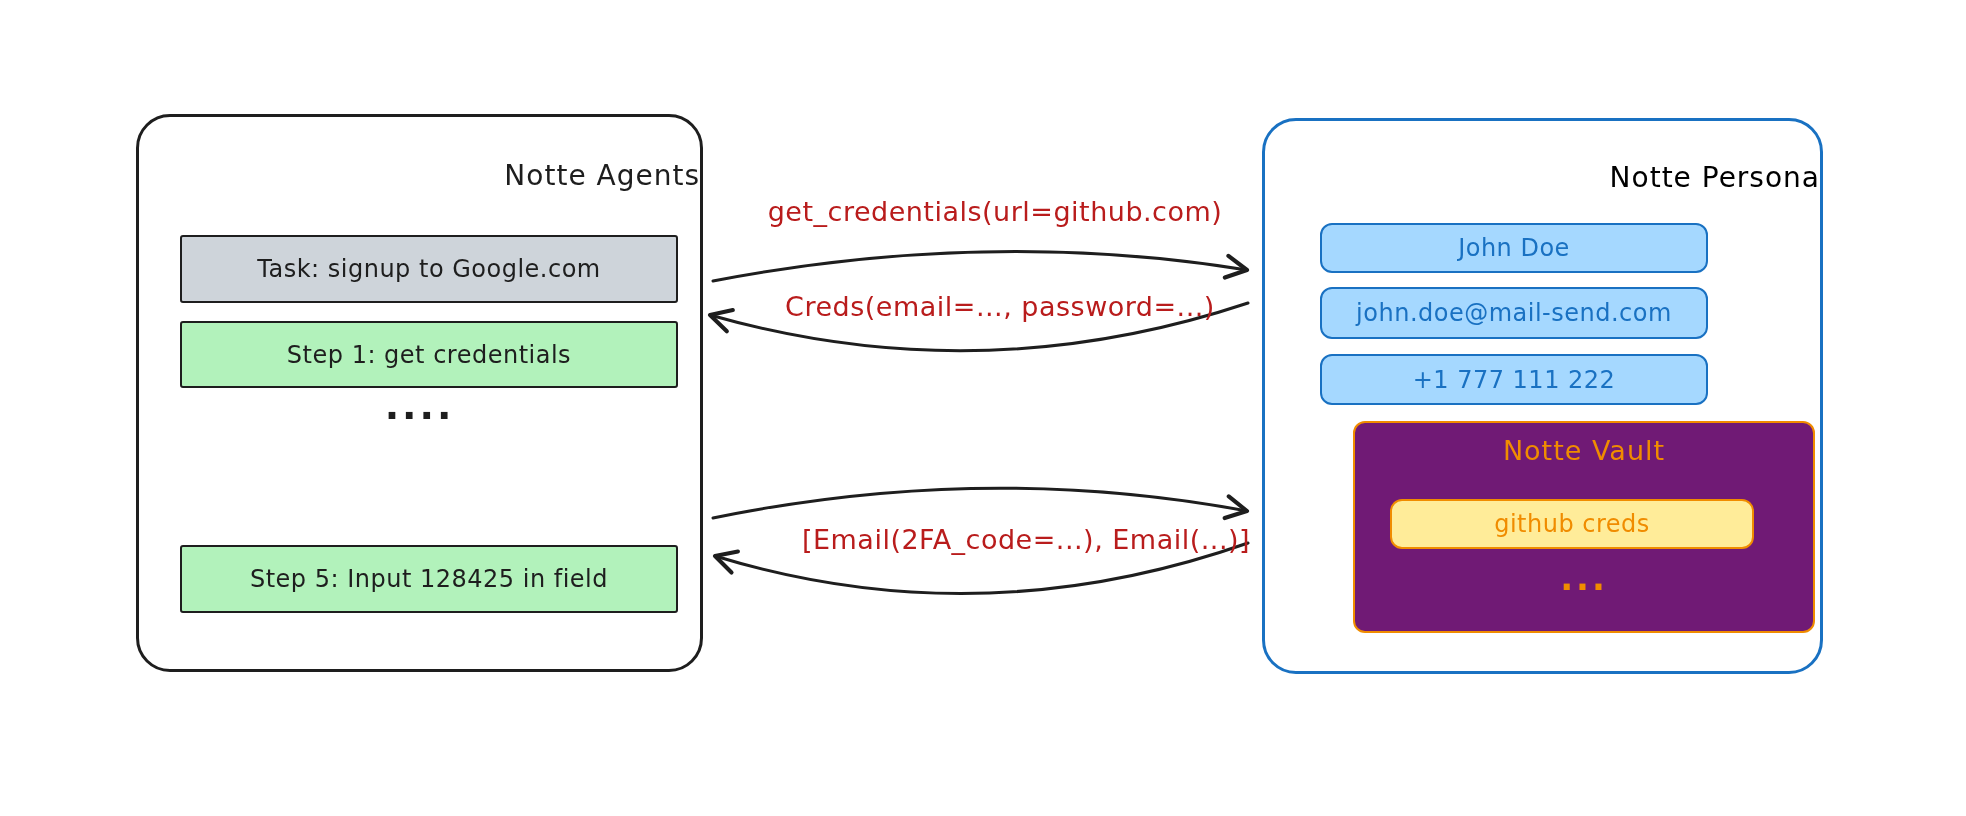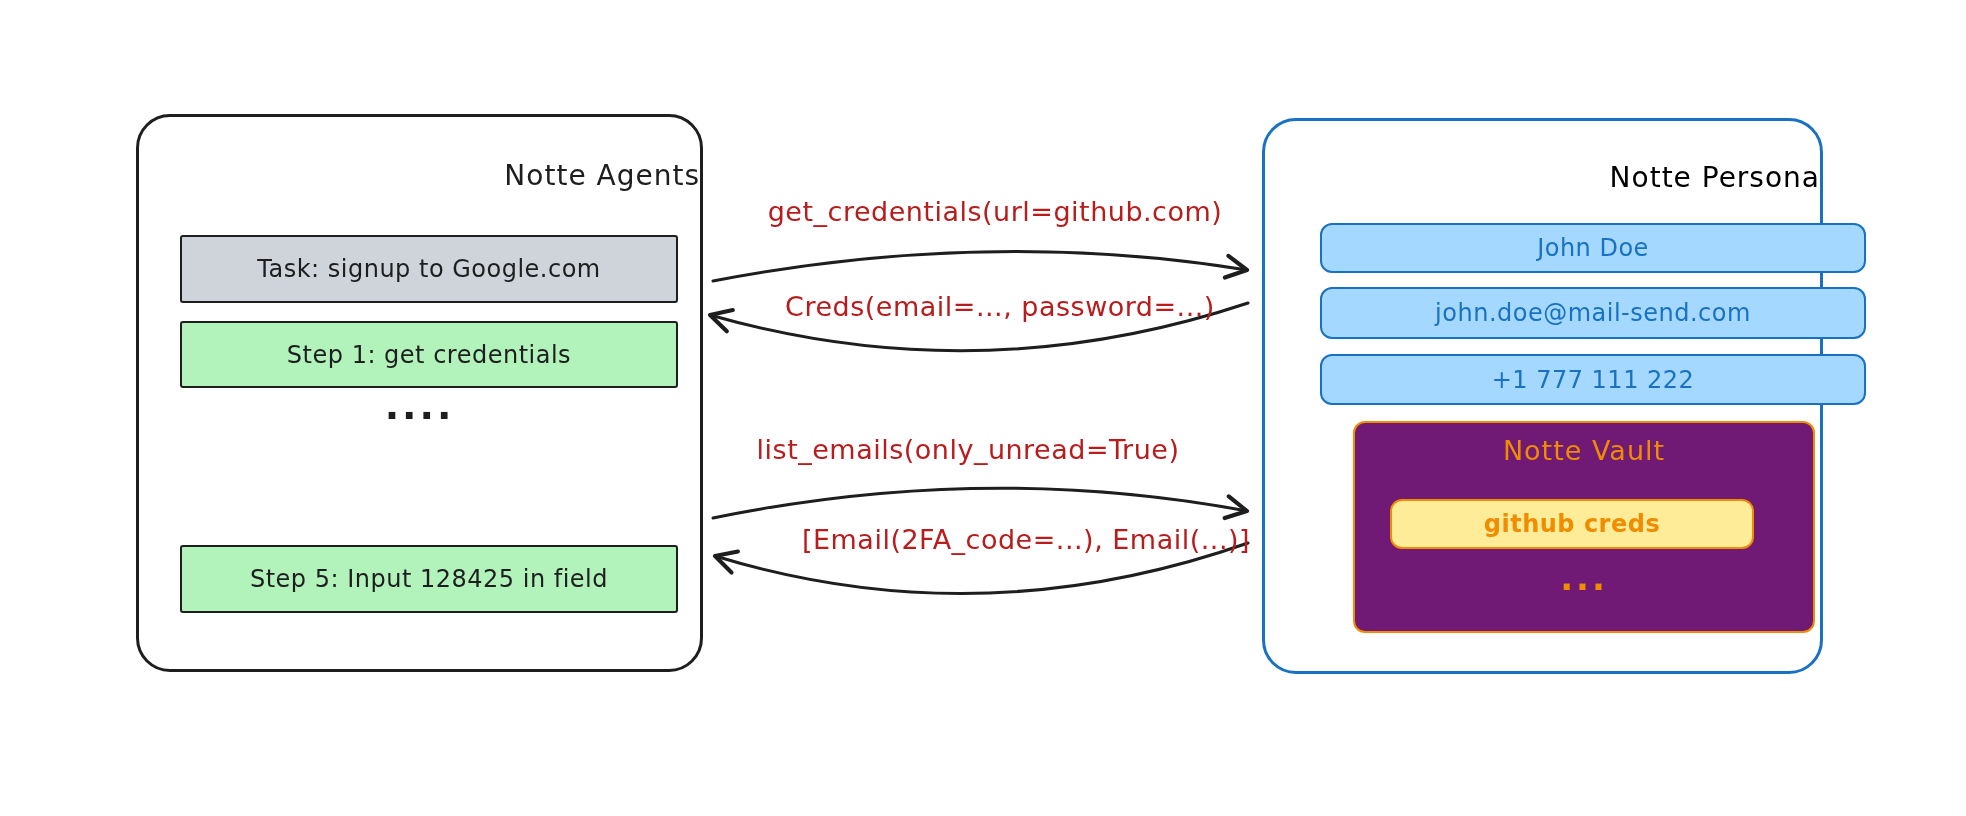--- a/index.html
+++ b/index.html
@@ -67,21 +67,21 @@
     font-weight: bold;
     letter-spacing: 3px;
     line-height: 34px;
     color: #1e1e1e;
   }
 
   
   .field {
     position: absolute;
     left: 55px;
-    width: 546px;
+    width: 388px;
     background: #a5d8ff;
     border: 2.5px solid #1971c2;
     border-radius: 12px;
     display: flex;
     align-items: center;
     justify-content: center;
     font-size: 24px;
     letter-spacing: 0.5px;
     box-sizing: border-box;
     color: #1971c2;
@@ -121,21 +121,20 @@
     background: #ffec99;
     border: 2.5px solid #f08c00;
     border-radius: 12px;
     display: flex;
     align-items: center;
     justify-content: center;
     font-size: 24px;
     letter-spacing: 0.5px;
     box-sizing: border-box;
     color: #f08c00;
-    font-weight: bold;
   }
   .dots-vault {
     position: absolute;
     width: 100%;
     top: 140px;
     text-align: center;
     font-size: 34px;
     font-weight: bold;
     letter-spacing: 3px;
     line-height: 30px;
@@ -185,16 +184,15 @@
       </marker>
     </defs>
     <path d="M713,281 Q990,228 1247,270" fill="none" stroke="#1e1e1e" stroke-width="3" stroke-linecap="round" marker-end="url(#headR)"></path>
     <path d="M1248,303 Q980,392 710,315" fill="none" stroke="#1e1e1e" stroke-width="3" stroke-linecap="round" marker-end="url(#headR)"></path>
     <path d="M713,518 Q985,462 1247,511" fill="none" stroke="#1e1e1e" stroke-width="3" stroke-linecap="round" marker-end="url(#headR)"></path>
     <path d="M1248,543 Q980,637 715,556" fill="none" stroke="#1e1e1e" stroke-width="3" stroke-linecap="round" marker-end="url(#headR)"></path>
   </svg>
 
   <div class="msg-label" style="left:995px;  top:196px;">get_credentials(url=github.com)</div>
   <div class="msg-label" style="left:1000px; top:291px;">Creds(email=..., password=...)</div>
-  <div class="msg-label" style="left:968px;  top:434px;">list_emails(only_unread=True)</div>
   <div class="msg-label" style="left:1026px;  top:524px;">[Email(2FA_code=...), Email(...)]</div>
 
 </div>
 
 </body></html>

